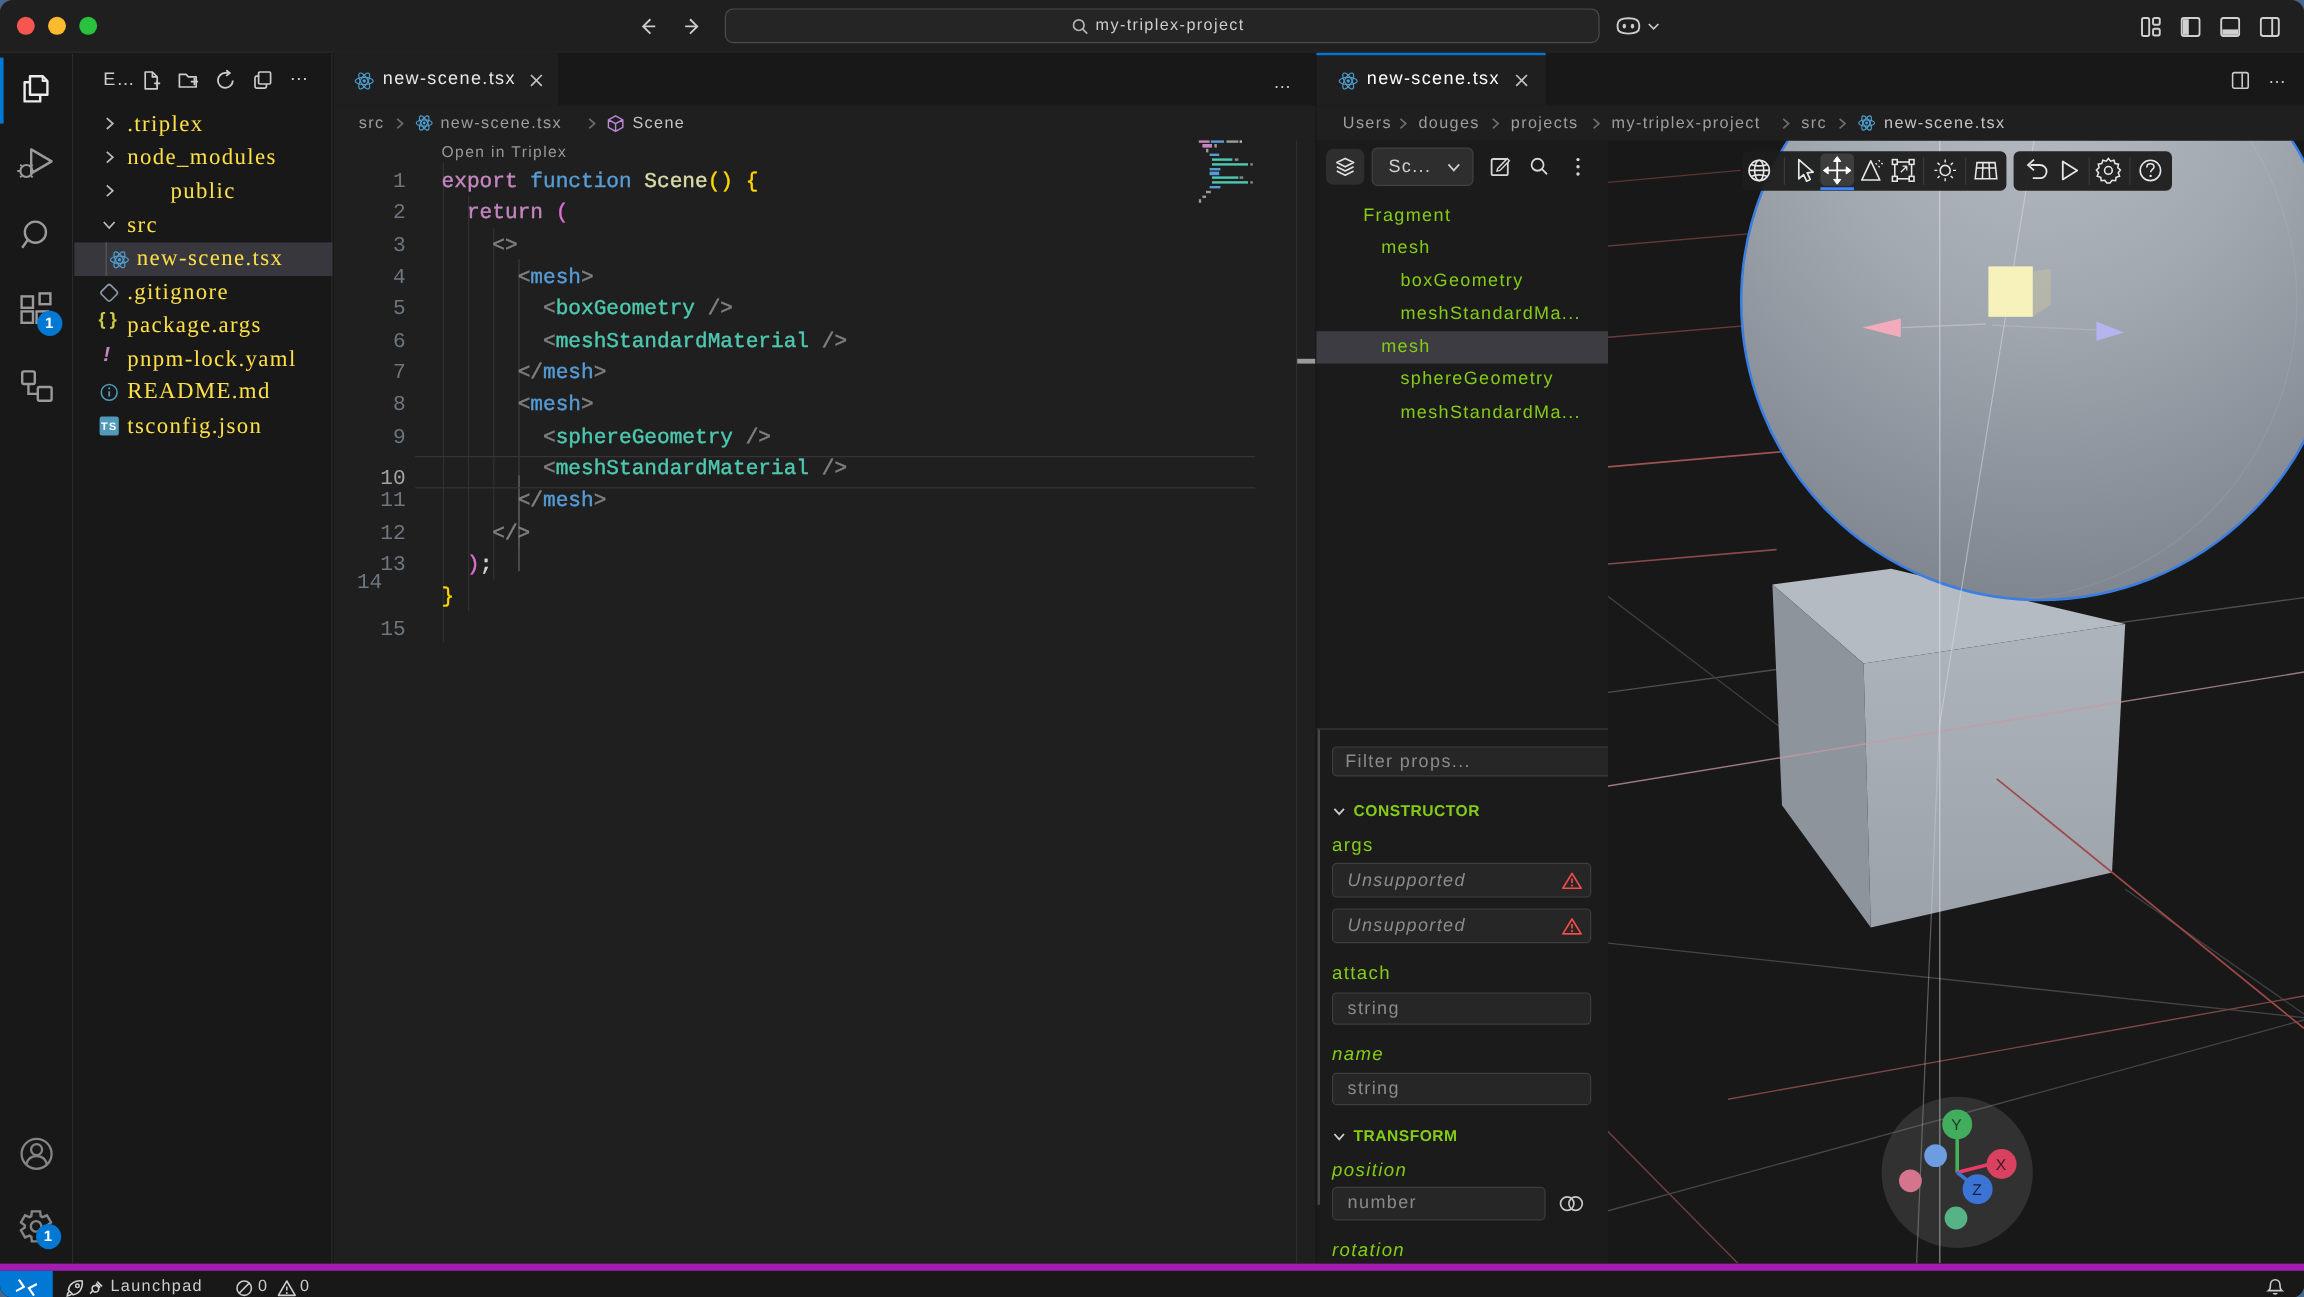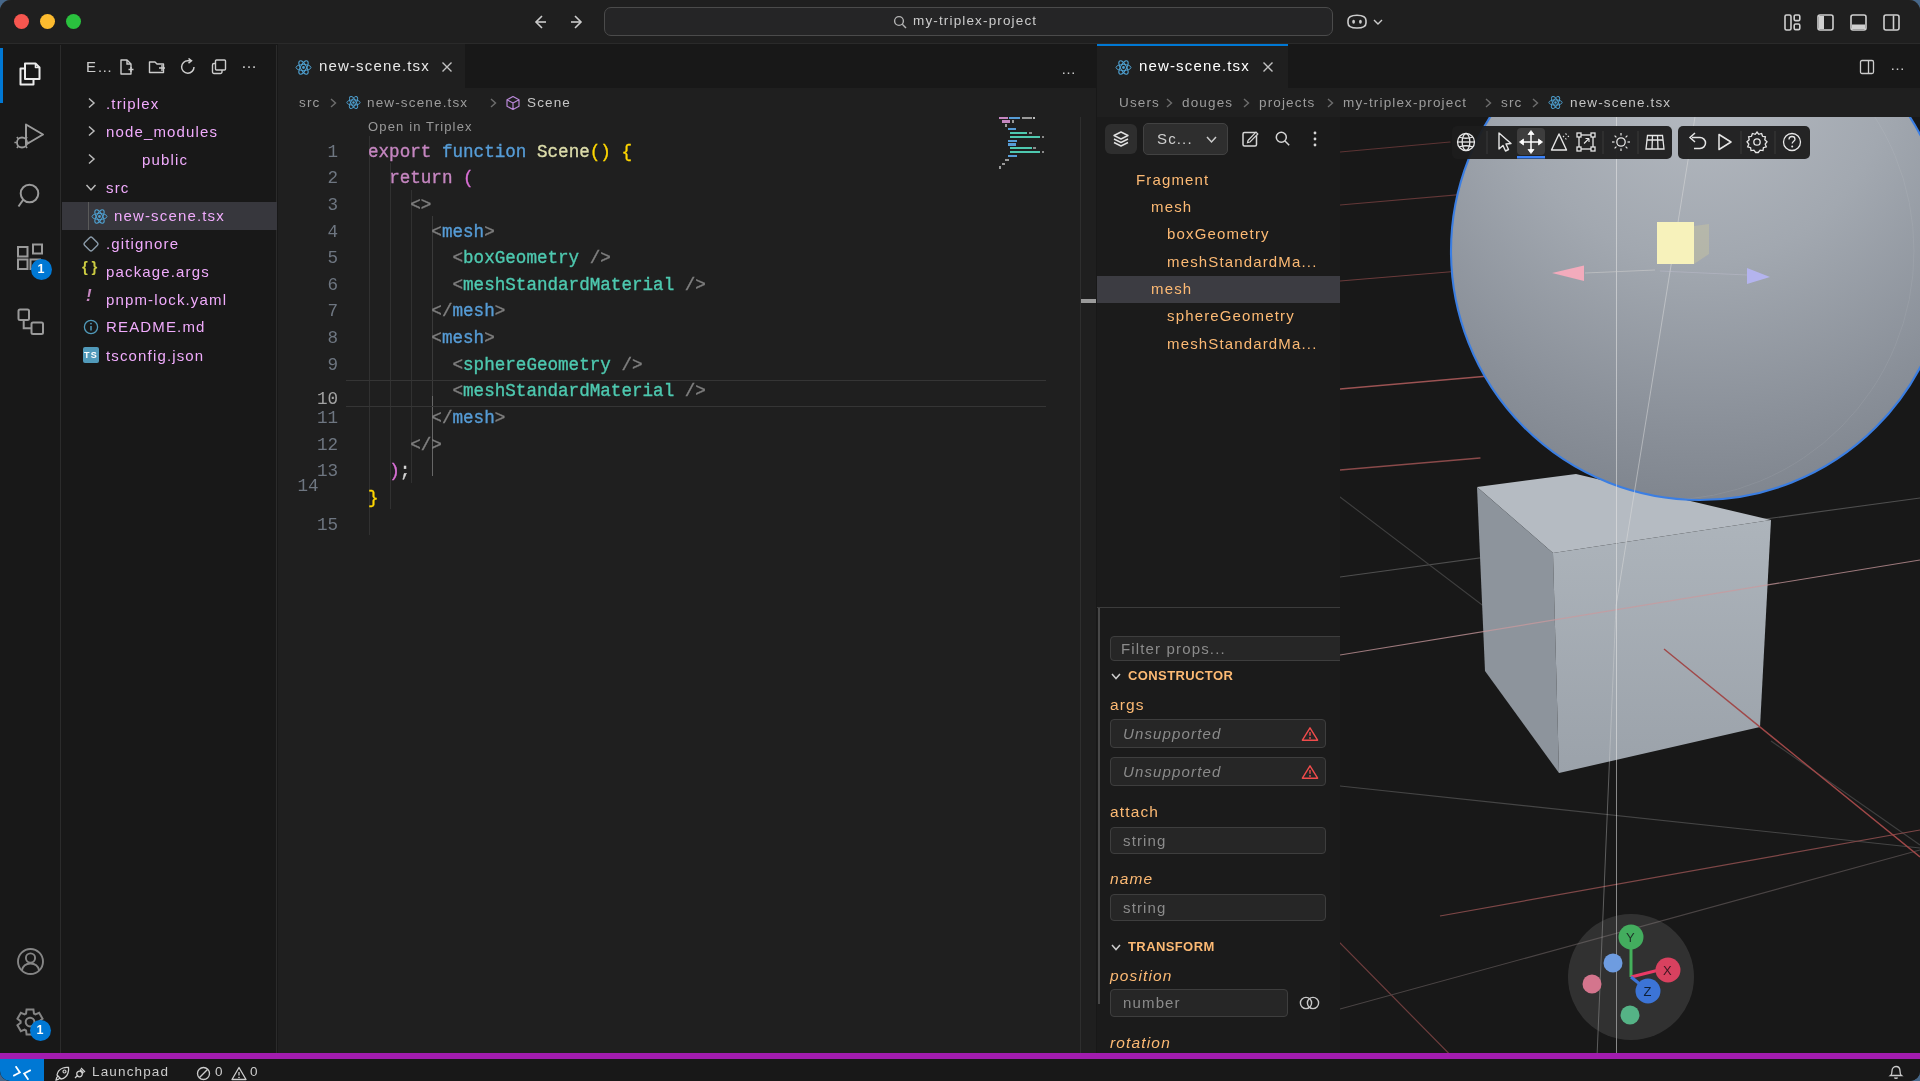--- a/index.html
+++ b/index.html
@@ -14,33 +14,33 @@
   
   #titlebar { position:absolute; left:0; top:0; width:1920px; height:44px; background:#1f1f1f; border-bottom:1px solid #2a2a2a; }
   .tl { position:absolute; top:14px; width:15px; height:15px; border-radius:50%; }
   #cmdcenter { position:absolute; left:604px; top:7px; width:729px; height:29px; background:#252526; border:1px solid #4b4b4b; border-radius:7px; color:#cccccc; font-size:13.5px; }
 
   
   #activitybar { position:absolute; left:0; top:45px; width:61px; height:1008px; background:#181818; border-right:1px solid #2b2b2b; }
 
   
   #sidebar { position:absolute; left:62px; top:45px; width:215px; height:1008px; background:#181818; border-right:1px solid #2b2b2b; }
-  .trow { position:absolute; left:0; width:214px; height:28px; line-height:28px; color:#f0abfc; font-size:15px; }
+  .trow { position:absolute; left:0; width:214px; height:28px; line-height:28px; color:#fde047; font-size:19px;font-family:Liberation Serif, serif; }
 
   
   #editor { position:absolute; left:278px; top:44px; width:818px; height:1009px; background:#1f1f1f; }
   #tabs-l { position:absolute; left:0; top:0; width:818px; height:44px; background:#181818; }
   .tab { position:absolute; top:0; height:44px; background:#1f1f1f; }
   .bc { position:absolute; top:44px; height:29px; background:#1f1f1f; color:#9d9d9d; font-size:13.5px; line-height:29px; white-space:nowrap; }
   .codeline { position:absolute; left:0; height:27px; line-height:27px; font-family:"Liberation Mono", monospace; font-size:17.6px; white-space:pre; color:#d4d4d4; letter-spacing:0; -webkit-text-stroke:0.35px; }
   .lnum { position:absolute; width:60px; text-align:right; height:27px; line-height:27px; font-family:"Liberation Mono", monospace; font-size:17.6px; color:#6e7681; letter-spacing:0; }
 
   
   #rpanel { position:absolute; left:1097px; top:44px; width:823px; height:1009px; background:#1b1b1b; }
-  .prow { position:absolute; color:#fdba74; font-size:15px; white-space:nowrap; }
+  .prow { position:absolute; color:#84cc16; font-size:15px; white-space:nowrap; }
   .pinput { position:absolute; background:#262626; border:1px solid #3e3e3e; border-radius:4px; color:#8b8b8b; font-size:15px; }
 
   
   #statusbar { position:absolute; left:0; top:1053px; width:1920px; height:28px; background:#181818; border-top:6px solid #a21caf; color:#cccccc; font-size:13.5px; }
 </style>
 </head>
 <body>
 <div id="win">
 
   <div id="titlebar">
@@ -415,21 +415,21 @@
       <div class="prow" style="left:54px; top:80.5px;">mesh</div>
       <div class="prow" style="left:70px; top:107.5px;">boxGeometry</div>
       <div class="prow" style="left:70px; top:135.5px;">meshStandardMa...</div>
       <div class="abs" style="left:0; top:159px; width:243px; height:27px; background:#3c3c42;"></div>
       <div class="prow" style="left:54px; top:162.5px;">mesh</div>
       <div class="prow" style="left:70px; top:189.5px;">sphereGeometry</div>
       <div class="prow" style="left:70px; top:217.5px;">meshStandardMa...</div>
 
       <div class="abs" style="left:0; top:490px; width:243px; height:1px; background:#3c3c3c;"></div>
       <div class="abs" style="left:1px; top:491px; width:1.5px; height:396px; background:#484848;"></div>
-      <div class="pinput" style="left:13px; top:519px; width:238px; height:25px; line-height:23px;"><span style="margin-left:10px;">Filter props...</span></div>
+      <div class="pinput" style="left:13px; top:505px; width:238px; height:25px; line-height:23px;"><span style="margin-left:10px;">Filter props...</span></div>
       <svg class="abs" style="left:13px; top:553px;" width="12" height="12" viewBox="0 0 12 12">
           <path d="M2 4 L6 8.5 L10 4" stroke="#cccccc" stroke-width="1.5" fill="none"></path>
         </svg>
       <div class="prow" style="left:31px; top:551px; font-size:13px; font-weight:bold; letter-spacing:0.4px;">CONSTRUCTOR</div>
       <div class="prow" style="left:13px; top:579px; font-size:15.5px;">args</div>
       <div class="pinput" style="left:13px; top:602px; width:216px; height:29px; line-height:27px; font-style:italic;"><span style="margin-left:12px;">Unsupported</span>
         <svg class="abs" style="left:190px; top:6px;" width="18" height="16" viewBox="0 0 18 16">
             <path d="M9 1.8 L16.6 14.2 H1.4 Z" stroke="#f14c4c" stroke-width="1.4" fill="none" stroke-linejoin="round"></path>
             <path d="M9 6 V9.8" stroke="#f14c4c" stroke-width="1.4"></path>
             <circle cx="9" cy="12" r="0.9" fill="#f14c4c"></circle>

